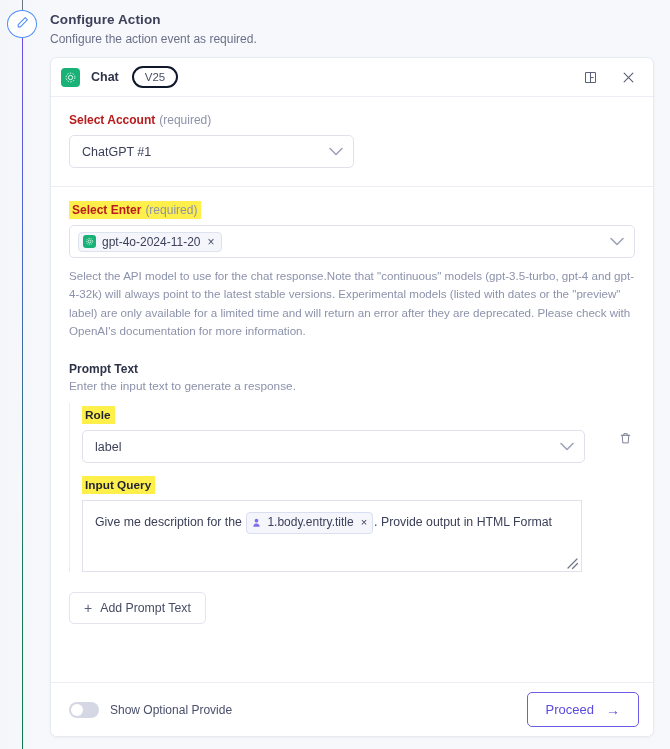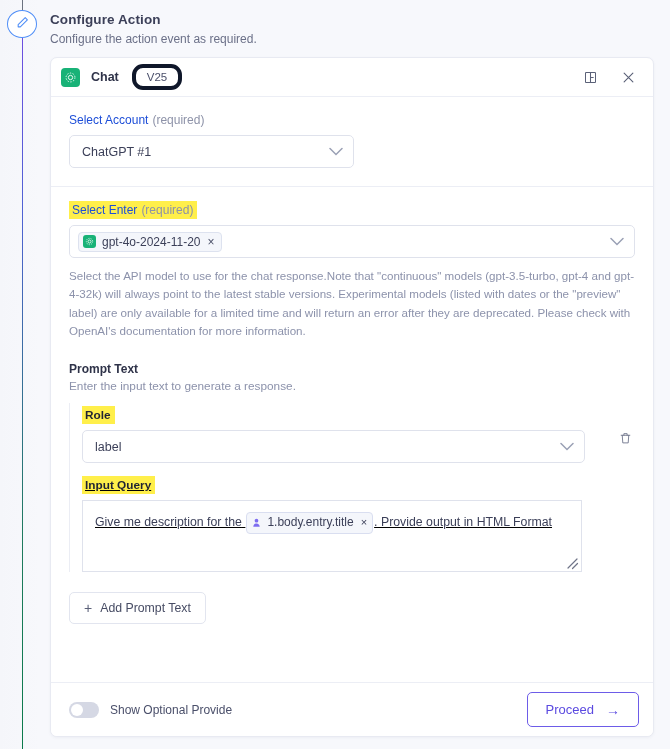--- a/index.html
+++ b/index.html
@@ -76,21 +76,21 @@
     display: flex; align-items: center; justify-content: center;
     flex: 0 0 auto;
   }
   .app-badge svg { width: 13px; height: 13px; }
   .app-name {
     font-size: 12.5px; font-weight: bold; color: #2f3349;
     margin-left: 11px;
   }
   .version-pill {
     margin-left: 13px;
-    border: 4px solid #0f172a;
+    border: 2px solid #0f172a;
     border-radius: 11px;
     padding: 2.5px 11px;
     font-size: 11.5px; color: #4a4f6a;
     line-height: 1.1;
   }
   .head-spacer { flex: 1 1 auto; }
   .head-icon {
     width: 22px; height: 22px;
     display: flex; align-items: center; justify-content: center;
     color: #5b6178;
@@ -98,21 +98,21 @@
   .head-icon.close { margin-left: 16px; }
   .head-icon svg { width: 15px; height: 15px; }
 
   
   .card-body { height: 597px; overflow: hidden; }
 
   .section { padding: 16px 18px 18px 18px; }
   .section.divided { border-top: 1px solid #eceef5; }
 
   .field-label { font-size: 12px; margin-bottom: 8px; }
-  .field-label b { font-weight: normal; color: #1d4ed8; }
+  .field-label b { font-weight: bold; color: #b91c1c; }
   .field-label span.req { color: #8d92a8; font-weight: normal; margin-left: 4px; }
   .hl { background: #ffef4a; padding: 2px 4px 2px 3px; }
 
   .select {
     height: 33px;
     border: 1px solid #dfe2ec;
     border-radius: 5px;
     display: flex; align-items: center;
     padding: 0 10px 0 12px;
     background: #fff;
@@ -353,21 +353,21 @@
                 <svg viewBox="0 0 24 24" fill="none" stroke="currentColor" stroke-width="1.6" stroke-linecap="round">
                   <path d="M4 7h16"></path>
                   <path d="M9 7V4h6v3"></path>
                   <path d="M6 7l1 14h10l1-14"></path>
                 </svg>
               </span>
             </div>
           </div>
         </div>
 
-        <div style="margin-top:12px;text-decoration:underline;">
+        <div style="margin-top:12px;">
           <span class="hl sub-label">Input Query</span>
           <div class="ta-wrap">
             <div class="textarea"><span>Give me description for the</span>
               <span class="vchip">
                 <span class="v-ico">
                   <svg viewBox="0 0 24 24" fill="currentColor">
                     <circle cx="12" cy="8" r="4"></circle>
                     <path d="M5 21c0-4 3.2-7 7-7s7 3 7 7z"></path>
                   </svg>
                 </span>

